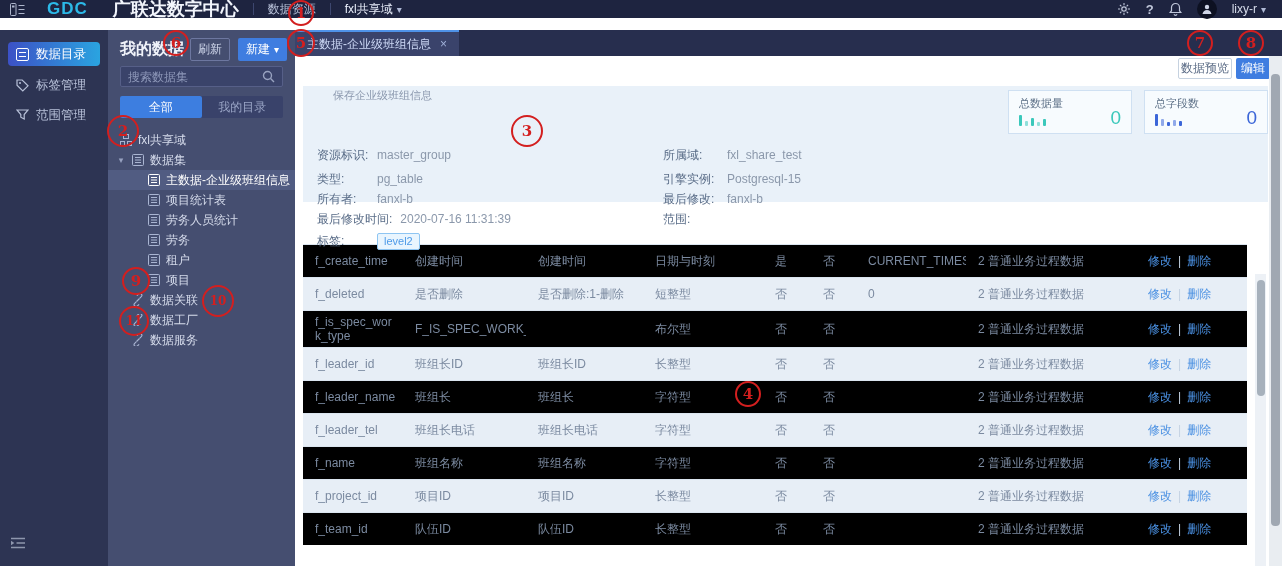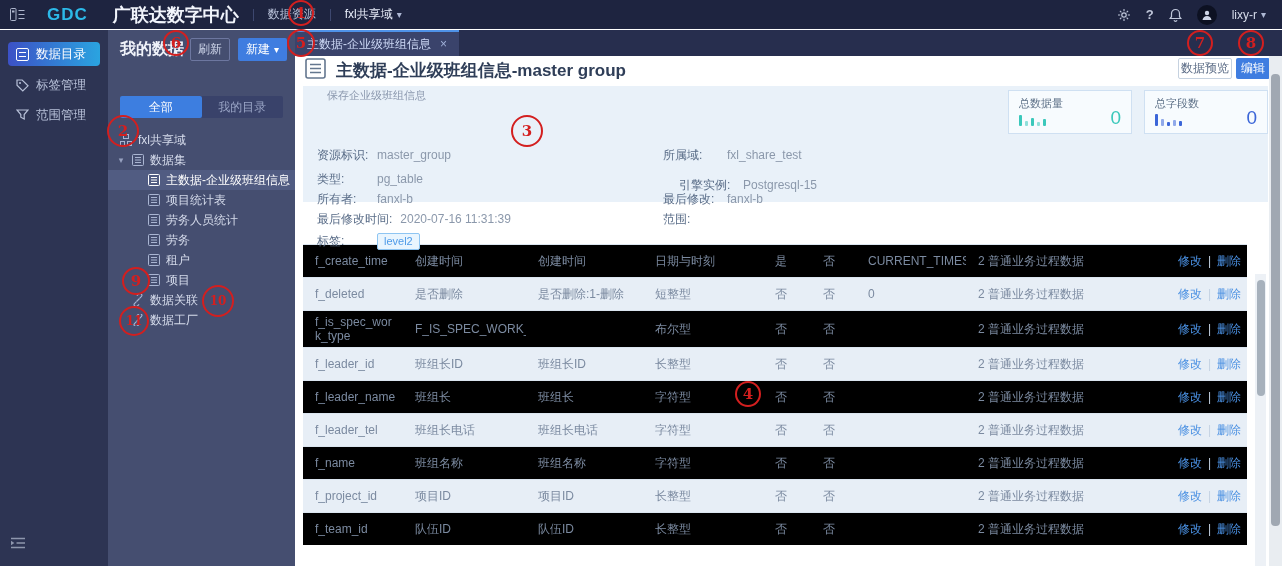--- a/index.html
+++ b/index.html
@@ -1,19 +1,19 @@
 <!DOCTYPE html>
 <html><head>
 <meta charset="utf-8">
 <style>
   * { margin:0; padding:0; box-sizing:border-box; }
   html,body { width:1282px; height:566px; overflow:hidden; font-family:"Liberation Sans","DejaVu Sans",sans-serif; background:#fff; position:relative; }
 
   
-  .topbar { position:absolute; left:0; top:0; width:1282px; height:29px; background:#1e2440; display:flex; align-items:center; z-index:5; }
+  .topbar { position:absolute; left:0; top:0; width:1282px; height:18px; background:#1e2440; display:flex; align-items:center; z-index:5; }
   .launcher { margin-left:10px; display:flex; align-items:center; }
   .brand { margin-left:22px; font-size:17px; font-weight:800; letter-spacing:1px; color:#2cb9e8; }
   .apptitle { margin-left:25px; font-size:18px; font-weight:700; color:#f2f5fc; }
   .nav-sep { width:1px; height:12px; background:#3d476f; margin:0 14px; }
   .nav-item { color:#b9c2d9; font-size:12px; cursor:pointer; }
   .nav-item.current { color:#e9eefa; display:flex; align-items:center; gap:4px; }
   .caret { font-size:10px; color:#aeb8d4; }
   .top-right { margin-left:auto; display:flex; align-items:center; gap:15px; padding-right:16px; }
   .top-icon { display:flex; align-items:center; color:#c0c7da; font-size:13px; font-weight:700; cursor:pointer; }
   .avatar { width:20px; height:20px; border-radius:50%; background:#0d1122; display:flex; align-items:center; justify-content:center; }
@@ -50,21 +50,21 @@
   .lv2 { padding-left:40px; }
 
   
   .main { position:absolute; left:295px; top:30px; width:987px; height:536px; background:#fff; z-index:2; }
   .doc-strip { position:absolute; left:0; top:0; width:987px; height:26px; background:#272e4e; }
   .doc-tab { position:absolute; left:0; top:0; height:26px; background:#3a436b; border-top:2px solid #4f92e8; color:#cdd9f6; font-size:12px; display:flex; align-items:center; padding:0 12px; gap:9px; cursor:pointer; }
   .doc-close { color:#9fb0d8; font-size:12px; cursor:pointer; }
   .info-panel { position:absolute; left:8px; top:56px; width:965px; height:116px; background:#e9f1f9; }
   .title-row { position:absolute; left:10px; top:28px; display:flex; align-items:center; gap:10px; z-index:2; }
   .page-title { font-size:17px; font-weight:700; color:#2f3e58; }
-  .subtitle { position:absolute; left:32px; top:58px; font-size:11px; color:#8a97ad; z-index:2; }
+  .subtitle { position:absolute; left:38px; top:58px; font-size:11px; color:#8a97ad; z-index:2; }
   .btn-preview { position:absolute; left:883px; top:28px; width:54px; height:21px; background:#fff; border:1px solid #c6d2e0; border-radius:2px; color:#5a6b85; font-size:12px; cursor:pointer; }
   .btn-edit { position:absolute; left:941px; top:28px; width:34px; height:21px; background:#3f7de0; border:none; border-radius:2px; color:#fff; font-size:12px; cursor:pointer; }
   .stats { position:absolute; right:14px; top:60px; display:flex; gap:12px; z-index:2; }
   .stat-card { width:124px; height:44px; background:#f7fbfe; border:1px solid #cfe0f2; position:relative; }
   .stat-label { position:absolute; left:10px; top:5px; font-size:11px; color:#5d7087; }
   .stat-value { position:absolute; right:10px; bottom:4px; font-size:19px; }
   .bars { position:absolute; left:10px; bottom:7px; display:flex; align-items:flex-end; gap:3px; }
   .bars i { display:block; width:3px; border-radius:1px; }
   .meta-left { position:absolute; left:14px; top:0; z-index:2; }
   .meta-right { position:absolute; left:360px; top:0; z-index:2; }
@@ -78,21 +78,21 @@
   .dtab.active { color:#3d7ee0; border-bottom:2px solid #3d7ee0; }
 
   
   .ftable { position:absolute; left:8px; top:214px; width:956px; }
   .thead { display:grid; grid-template-columns:100px 123px 117px 120px 48px 45px 110px 149px 132px; background:#dde7f1; height:30px; align-items:center; font-size:12px; color:#5c6e86; width:956px; }
   .trow { display:grid; grid-template-columns:100px 123px 117px 120px 48px 45px 110px 149px 132px; min-height:33px; align-items:center; font-size:12px; color:#7b8aa0; width:944px; border-top:1px solid #dbe5ef; }
   .trow.odd  { background:#000000; }
   .trow.even { background:#e7eef6; }
   .cell { padding-left:12px; padding-right:6px; white-space:nowrap; overflow:hidden; }
   .cell.wrap { white-space:normal; word-break:break-all; line-height:14px; padding-top:4px; padding-bottom:4px; }
-  .cell.ops { padding-left:33px; overflow:visible;text-align:right; }
+  .cell.ops { padding-left:33px; overflow:visible; }
   .op-link { color:#4a90e2; cursor:pointer; }
   .op-sep { color:#c4d2e2; margin:0 6px; }
   .tbl-scroll { position:absolute; left:960px; top:244px; width:11px; height:292px; background:#edf1f6; }
   .tbl-thumb { position:absolute; left:1.5px; top:6px; width:8px; height:116px; background:#a7b1bc; border-radius:4px; cursor:pointer; }
   .page-scroll { position:absolute; left:974px; top:26px; width:13px; height:510px; background:#e9edf1; }
   .page-thumb { position:absolute; left:2px; top:18px; width:9px; height:452px; background:#a0a8b2; border-radius:4px; cursor:pointer; }
 
   
   .ann { position:absolute; border:2px solid #d31f1f; color:#d31f1f; border-radius:50%; display:flex; align-items:center; justify-content:center; font-family:"DejaVu Serif","Liberation Serif",serif; font-weight:700; background:transparent; z-index:60; }
 </style>
@@ -180,20 +180,29 @@
 
 <div class="explorer">
   <div class="exp-head">
     <span class="exp-title">我的数据</span>
     <button class="btn-refresh">刷新</button>
     <button class="btn-new">
         <span>新建</span>
         <span class="caret" style="color:#fff">▾</span>
       </button>
   </div>
+  <div class="exp-search">
+    <input type="text" placeholder="搜索数据集" style="">
+    <span style="display:flex">
+        <svg width="13" height="13" viewBox="0 0 13 13">
+          <circle cx="5.5" cy="5.5" r="4" fill="none" stroke="#98a2c0" stroke-width="1.4"></circle>
+          <path d="M8.6 8.6L12 12" stroke="#98a2c0" stroke-width="1.4"></path>
+        </svg>
+      </span>
+  </div>
   <div class="exp-tabs" id="exp-tabs">
       <div class="seg active">全部</div>
       <div class="seg">我的目录</div>
     </div>
   <div class="tree" id="tree">
       <div class="tree-item lv0">
         <span class="icn" style="color: rgb(170, 181, 210);">
           <svg width="12" height="12" viewBox="0 0 12 12">
             <rect x="3.5" y="0.5" width="5" height="4" fill="none" stroke="currentColor"></rect>
             <rect x="0.5" y="7.5" width="4" height="4" fill="none" stroke="currentColor"></rect>
@@ -276,53 +285,55 @@
         <span>数据关联</span>
       </div>
       <div class="tree-item lv1">
         <span class="icn" style="color: rgb(170, 181, 210);">
           <svg width="12" height="12" viewBox="0 0 12 12">
             <path d="M4.4 7.6L2.7 9.3a1.9 1.9 0 0 0 2.7 2.7l1.7-1.7M7.6 4.4l1.7-1.7a1.9 1.9 0 0 0-2.7-2.7L4.9 1.7" fill="none" stroke="currentColor" stroke-width="1.1"></path>
             <path d="M4.5 7.5l3-3" stroke="currentColor" stroke-width="1.1"></path>
           </svg>
         </span>
         <span>数据工厂</span>
+      </div>
+      <div class="tree-item lv1">
+        <span class="icn" style="color: rgb(170, 181, 210);">
+          <svg width="12" height="12" viewBox="0 0 12 12">
+            <path d="M4.4 7.6L2.7 9.3a1.9 1.9 0 0 0 2.7 2.7l1.7-1.7M7.6 4.4l1.7-1.7a1.9 1.9 0 0 0-2.7-2.7L4.9 1.7" fill="none" stroke="currentColor" stroke-width="1.1"></path>
+            <path d="M4.5 7.5l3-3" stroke="currentColor" stroke-width="1.1"></path>
+          </svg>
+        </span>
+        <span>数据服务</span>
       </div>
     </div>
 </div>
 
 <div class="main">
   <div class="doc-strip">
     <div class="doc-tab">
       <span>主数据-企业级班组信息</span>
       <span class="doc-close">×</span>
     </div>
   </div>
 
-  <div class="title-row">
-    <span><svg width="21" height="21" viewBox="0 0 21 21">
-          <rect x="1" y="1" width="19" height="19" rx="2" fill="none" stroke="#64778f" stroke-width="1.6"></rect>
-          <path d="M5 6.5h11M5 10.5h11M5 14.5h11" stroke="#64778f" stroke-width="1.6"></path>
-        </svg></span>
-    <span class="page-title">主数据-企业级班组信息-master group</span>
-  </div>
   <button class="btn-preview">数据预览</button>
   <button class="btn-edit">编辑</button>
 
   <div class="info-panel">
     <div class="meta-left" id="meta-left">
         <div class="meta-row" style="top: 61px;"><span class="meta-label">资源标识:</span><span class="meta-value">master_group</span></div>
         <div class="meta-row" style="top: 85px;"><span class="meta-label">类型:</span><span class="meta-value">pg_table</span></div>
         <div class="meta-row" style="top: 105px;"><span class="meta-label">所有者:</span><span class="meta-value">fanxl-b</span></div>
         <div class="meta-row" style="top: 125px;"><span class="meta-label">最后修改时间:</span><span class="meta-value">2020-07-16 11:31:39</span></div>
         <div class="meta-row" style="top: 147px;"><span class="meta-label">标签:</span><span class="tag-badge">level2</span></div>
       </div>
     <div class="meta-right" id="meta-right">
         <div class="meta-row" style="top: 61px;"><span class="meta-label">所属域:</span><span class="meta-value">fxl_share_test</span></div>
-        <div class="meta-row" style="top: 91px; margin-left: 16px;"><span class="meta-label">引擎实例:</span><span class="meta-value">Postgresql-15</span></div>
+        <div class="meta-row" style="top: 85px;"><span class="meta-label">引擎实例:</span><span class="meta-value">Postgresql-15</span></div>
         <div class="meta-row" style="top: 105px;"><span class="meta-label">最后修改:</span><span class="meta-value">fanxl-b</span></div>
         <div class="meta-row" style="top: 125px;"><span class="meta-label">范围:</span><span class="meta-value"></span></div>
       </div>
   </div>
   <span class="subtitle">保存企业级班组信息</span>
   <div class="stats" id="stats">
       <div class="stat-card">
         <div class="stat-label">总数据量</div>
         <div class="bars">
           <i style="height: 11px; background: rgb(59, 200, 187); opacity: 1;"></i>

